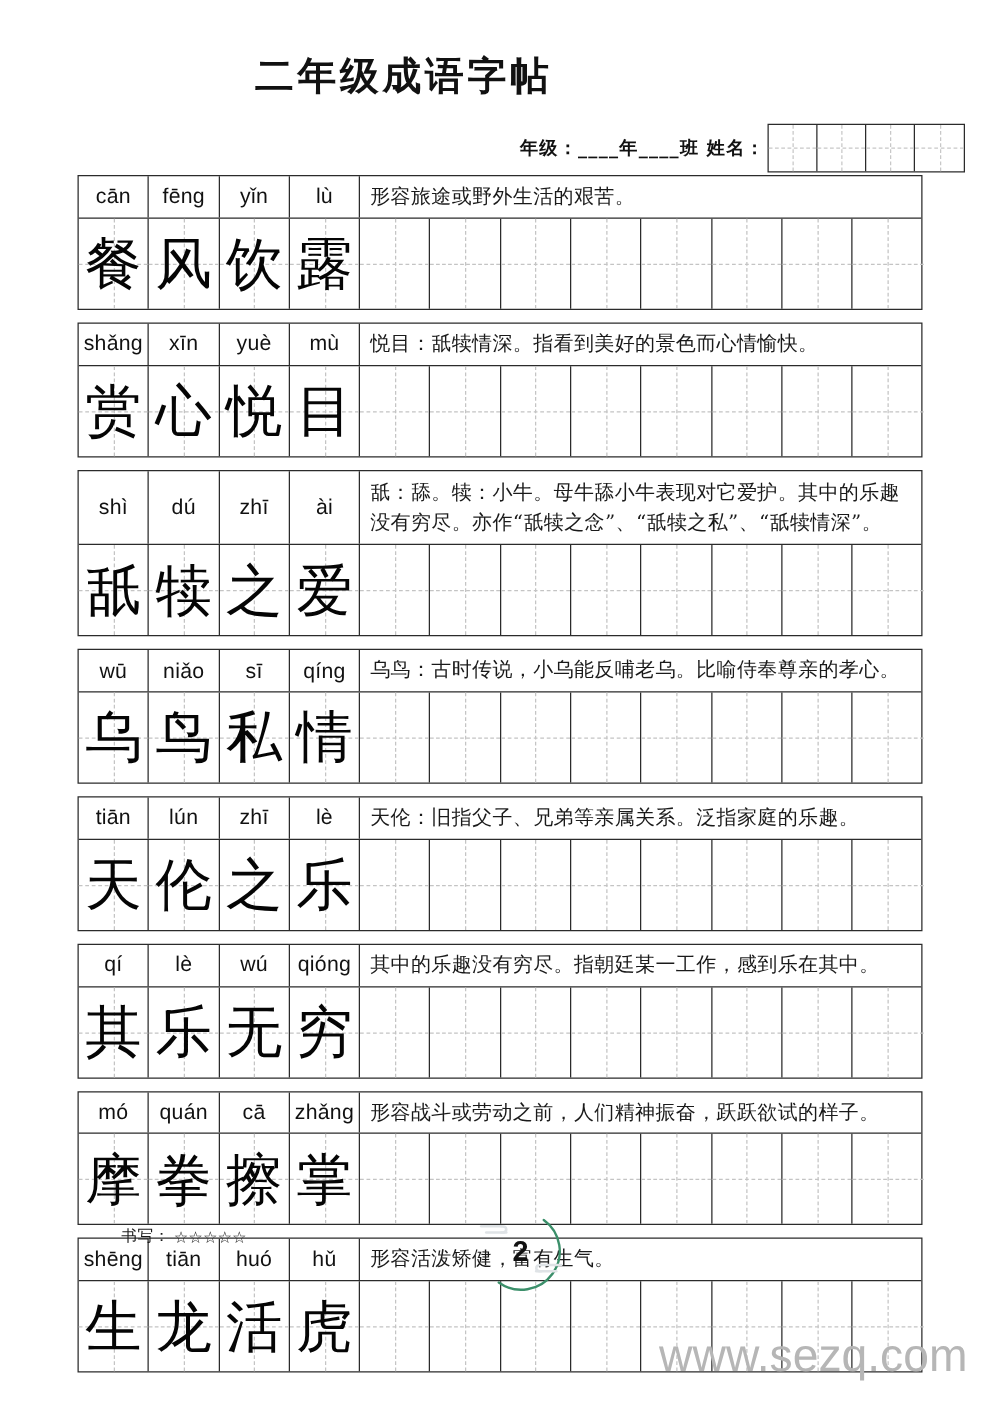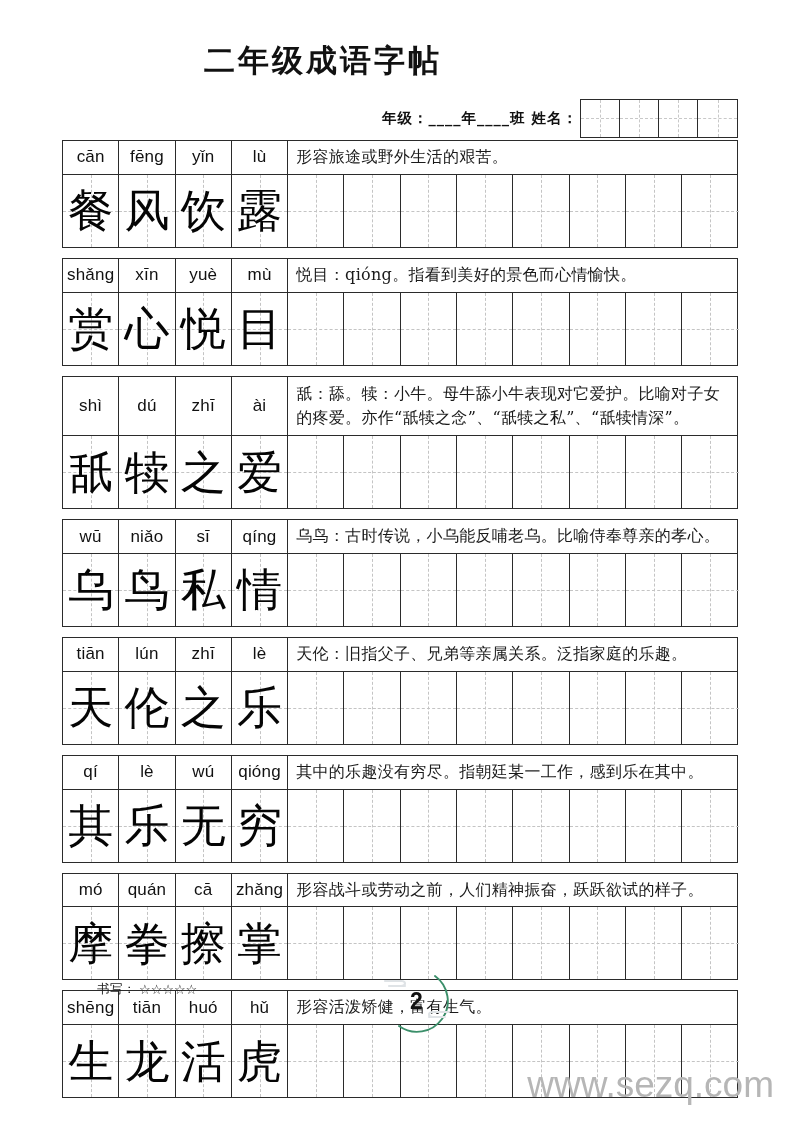--- a/index.html
+++ b/index.html
@@ -32,21 +32,21 @@
   
   .header-line {
     position: absolute;
     top: 98px;
     left: 0;
     width: 800px;
     height: 40px;
     display: flex;
     align-items: center;
     justify-content: flex-end;
-    padding-right: 62px;
+    padding-right: 28px;
     box-sizing: border-box;
   }
   .header-text {
     font-family: "DejaVu Serif", "Liberation Serif", serif;
     font-size: 14.5px;
     font-weight: 700;
     color: #111;
     letter-spacing: 1px;
     white-space: nowrap;
     margin-right: 2px;
@@ -301,21 +301,21 @@
           <span class="h-dash"></span>
         </div>
       </div>
     </div>
     <div class="idiom-block">
       <div class="pinyin-row">
         <div class="pinyin-cell">shǎng</div>
         <div class="pinyin-cell">xīn</div>
         <div class="pinyin-cell">yuè</div>
         <div class="pinyin-cell">mù</div>
-        <div class="definition-cell">悦目：qióng。指看到美好的景色而心情愉快。</div>
+        <div class="definition-cell">悦目：舐犊情深。指看到美好的景色而心情愉快。</div>
       </div>
       <div class="writing-row">
         <div class="grid-cell">
           <span class="v-dash"></span>
           <span class="h-dash"></span>
           <span class="hanzi">赏</span>
         </div>
         <div class="grid-cell">
           <span class="v-dash"></span>
           <span class="h-dash"></span>
@@ -364,21 +364,21 @@
           <span class="h-dash"></span>
         </div>
       </div>
     </div>
     <div class="idiom-block">
       <div class="pinyin-row">
         <div class="pinyin-cell">shì</div>
         <div class="pinyin-cell">dú</div>
         <div class="pinyin-cell">zhī</div>
         <div class="pinyin-cell">ài</div>
-        <div class="definition-cell two-line">舐：舔。犊：小牛。母牛舔小牛表现对它爱护。比喻对子女的疼爱。亦作“舐犊之念”、“舐犊之私”、“舐犊情深”。</div>
+        <div class="definition-cell two-line">舐：舔。犊：小牛。母牛舔小牛表现对它爱护。其中的乐趣没有穷尽。亦作“舐犊之念”、“舐犊之私”、“舐犊情深”。</div>
       </div>
       <div class="writing-row">
         <div class="grid-cell">
           <span class="v-dash"></span>
           <span class="h-dash"></span>
           <span class="hanzi">舐</span>
         </div>
         <div class="grid-cell">
           <span class="v-dash"></span>
           <span class="h-dash"></span>

